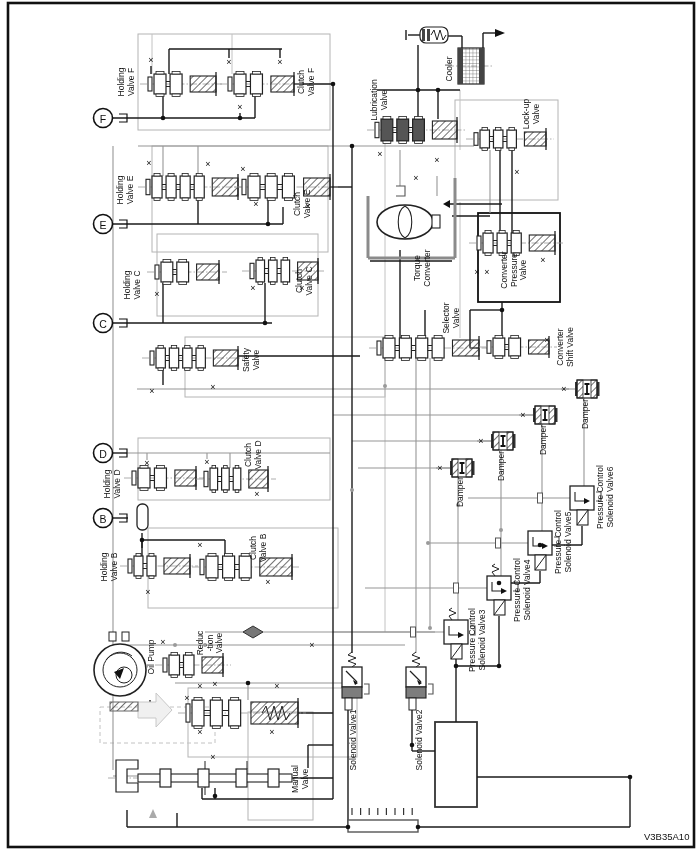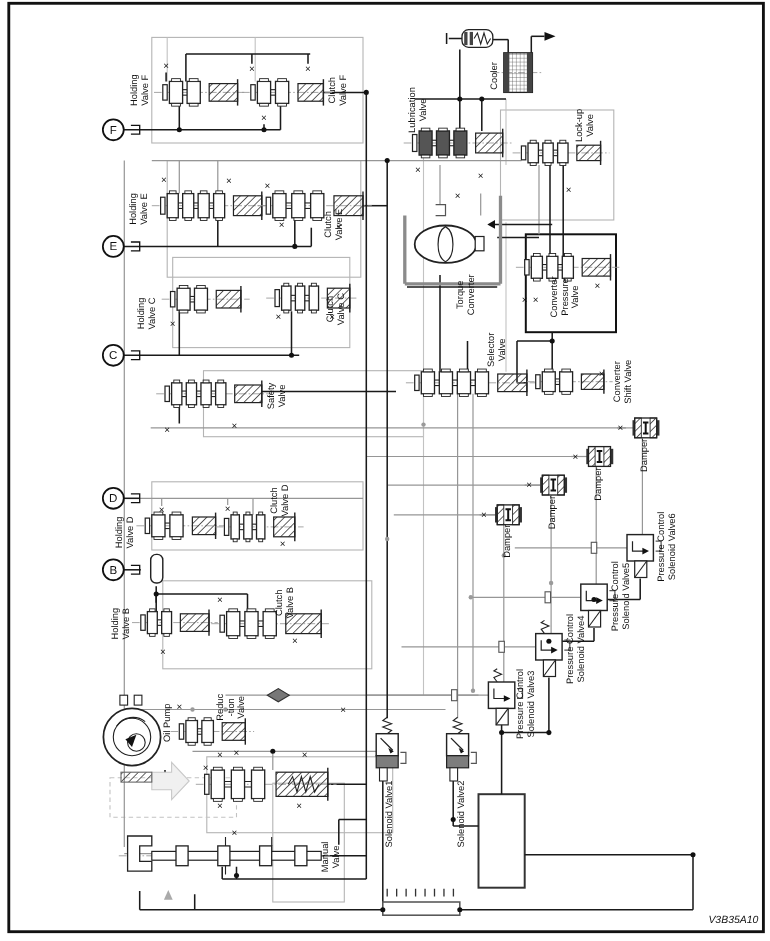--- a/index.html
+++ b/index.html
@@ -710,21 +710,21 @@
           <text x="103" y="453.5" font-size="10.5" text-anchor="middle" dominant-baseline="central" fill="#111" font-family="Liberation Sans, sans-serif">D</text>
           <path d="M119 449 H127 V457 H119" fill="none" stroke="#111" stroke-width="1.2"></path>
         </g>
         <g>
           <circle cx="103" cy="518" r="9.5" fill="#fff" stroke="#111" stroke-width="1.6"></circle>
           <text x="103" y="518.5" font-size="10.5" text-anchor="middle" dominant-baseline="central" fill="#111" font-family="Liberation Sans, sans-serif">B</text>
           <path d="M119 514 H127 V522 H119" fill="none" stroke="#111" stroke-width="1.2"></path>
         </g>
       </g>
   </svg>
-  <div class="hlabel" style="left:644px;top:831px;font-style:italic;">V3B35A10</div>
+  <div class="hlabel" style="left:644px;top:831px;">V3B35A10</div>
 <div class="vlabel" style="left: 127px; top: 82px;">Holding
 Valve F</div>
     <div class="vlabel" style="left: 307px; top: 82px;">Clutch
 Valve F</div>
     <div class="vlabel" style="left: 126px; top: 190px;">Holding
 Valve E</div>
     <div class="vlabel" style="left: 303px; top: 204px;">Clutch
 Valve E</div>
     <div class="vlabel" style="left: 133px; top: 285px;">Holding
 Valve C</div>

